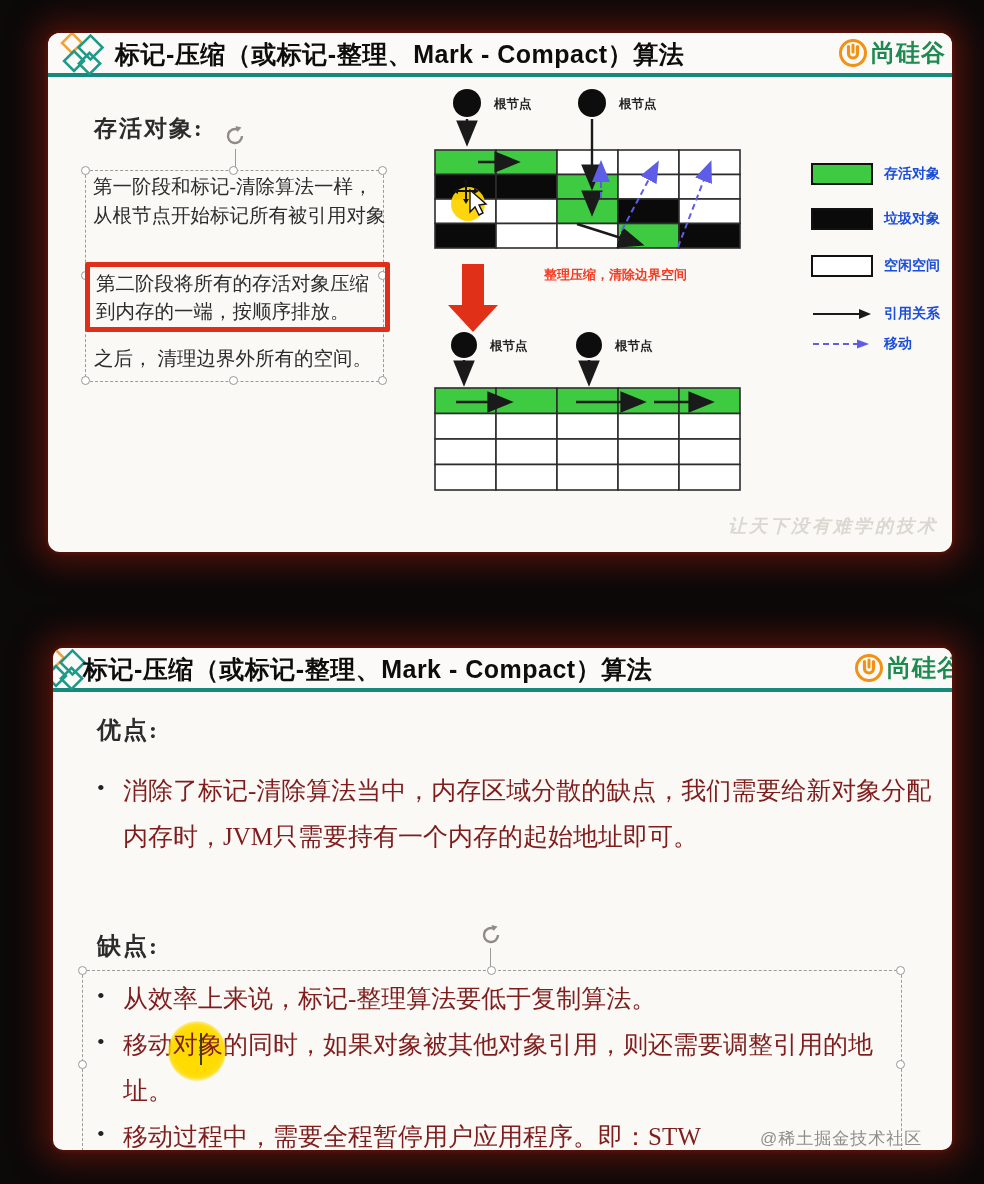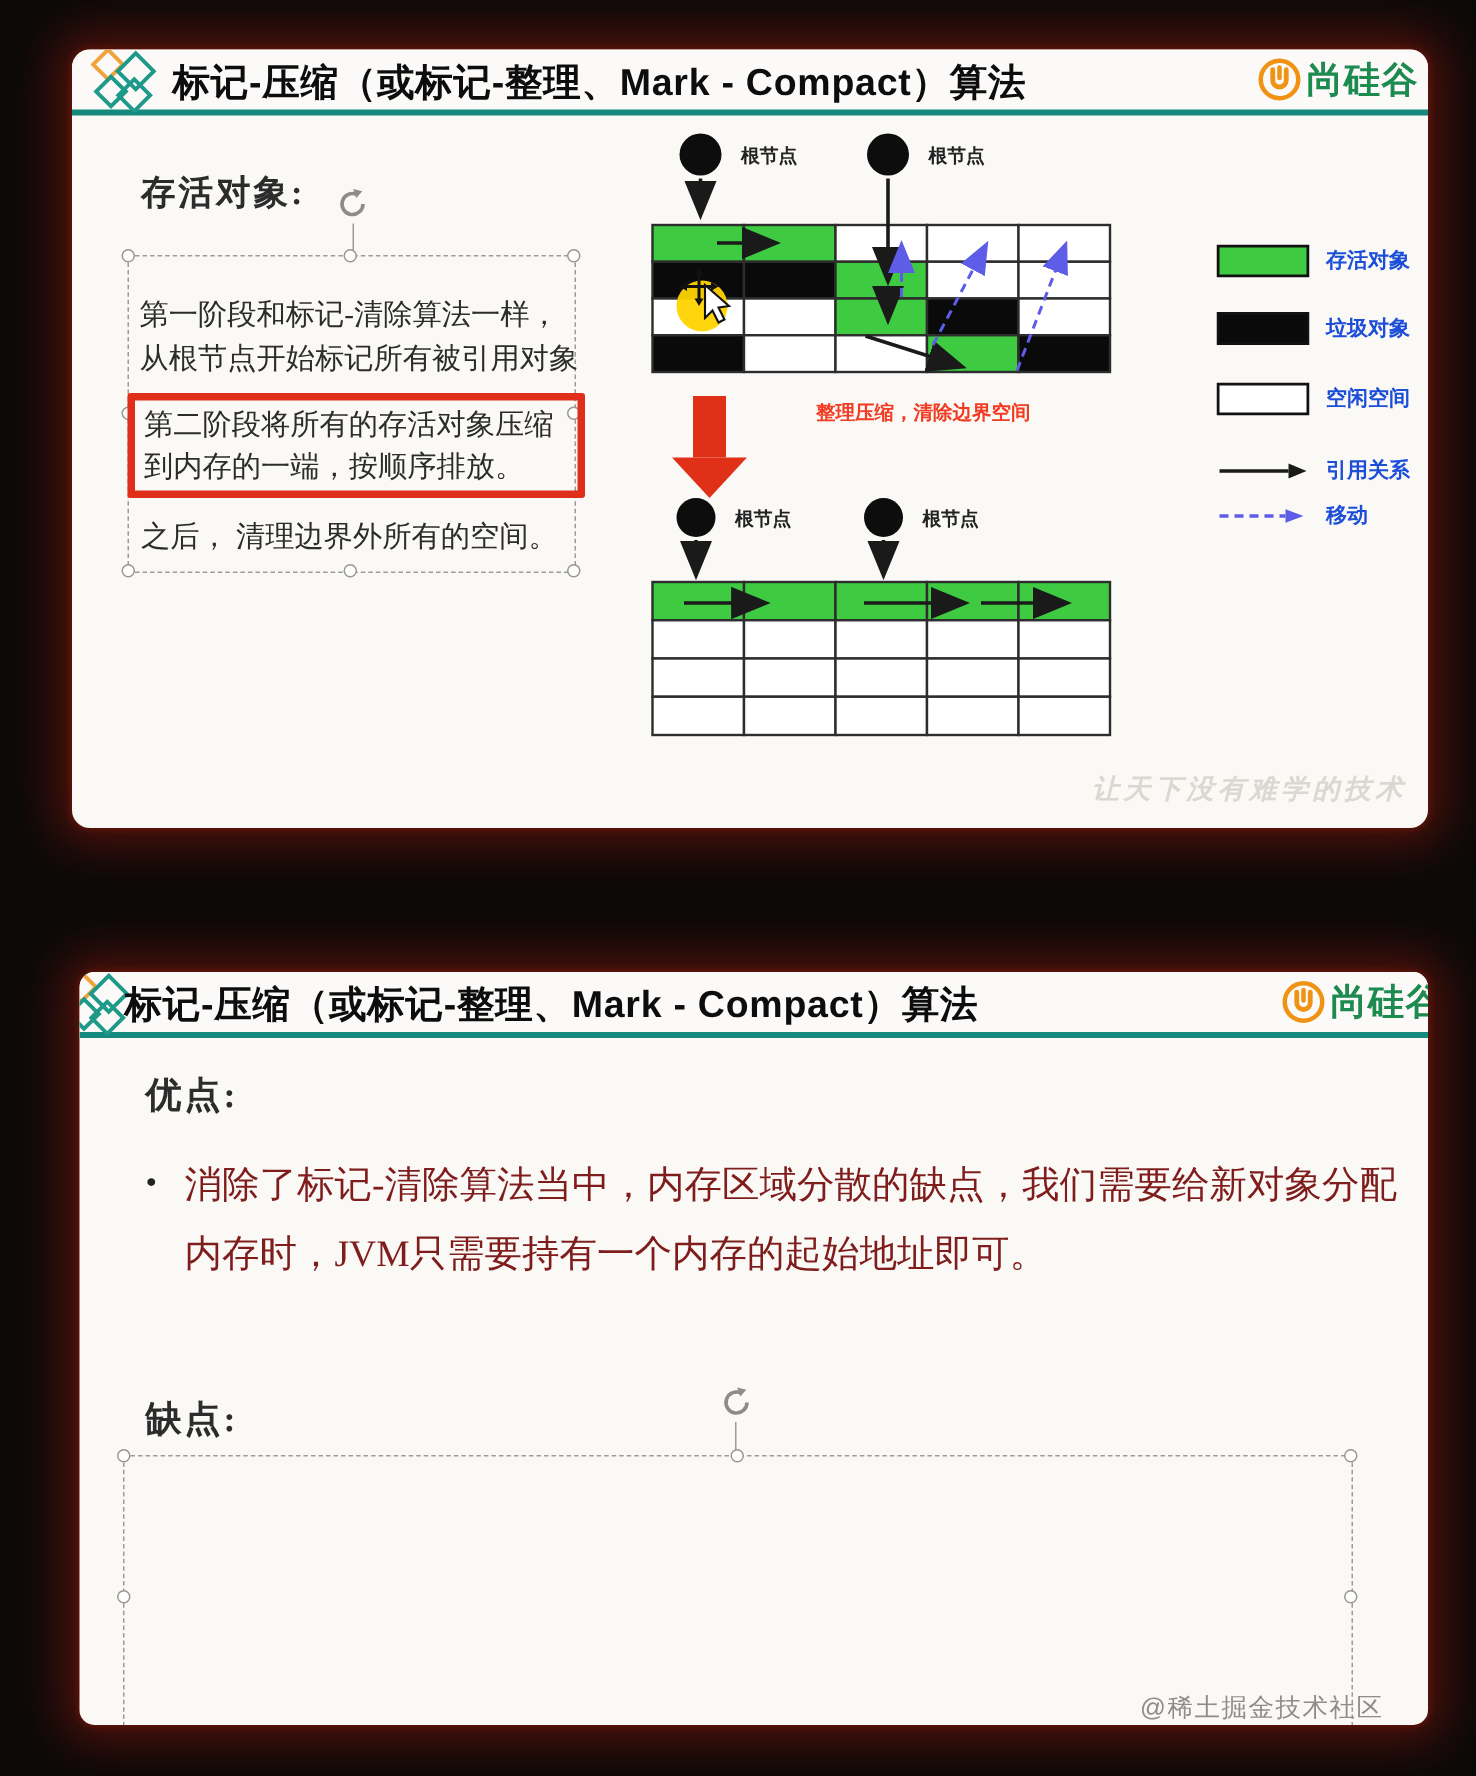--- a/index.html
+++ b/index.html
@@ -39,21 +39,21 @@
   #selbox1{left:37px;top:137px;width:297px;height:210px;}
   .handle{position:absolute;width:9px;height:9px;border-radius:50%;
     background:#fff;border:1.5px solid #9a9792;box-sizing:border-box;}
   .rotate-icon{position:absolute;width:26px;height:26px;}
   #rot1{left:174px;top:90px;}
   #rot2{left:425px;top:274px;}
   .rot-stem{position:absolute;width:0;border-left:1px solid #9e9b96;}
   #stem1{left:187px;top:116px;height:21px;}
   #stem2{left:437px;top:300px;height:22px;}
   .s1-para{position:absolute;font-size:19.5px;line-height:1.48;}
-  #para1{left:45px;top:164px;width:296px;}
+  #para1{left:45px;top:140px;width:296px;}
   #redbox{position:absolute;left:37px;top:229px;width:305px;height:70px;
     border:5px solid #df2f1b;border-radius:2px;box-sizing:border-box;}
   #para2{left:6px;top:3px;width:284px;position:absolute;font-size:19.5px;line-height:1.45;}
   #para3{left:46px;top:312px;width:330px;white-space:nowrap;}
   
   .legend{position:absolute;left:763px;top:130px;width:134px;}
   .legend-item{position:absolute;left:0;display:flex;align-items:center;}
   .legend-label{font-size:14px;font-weight:bold;color:#1d4ed8;margin-left:11px;white-space:nowrap;}
   
   .slogan{position:absolute;right:14px;bottom:14px;font-size:18px;color:#dbd8d1;
@@ -294,15 +294,20 @@
   </svg>
   <div class="rot-stem" id="stem2"></div>
 
   <div class="sel-box" id="selbox2"></div>
   <div class="handle" style="left:24.5px;top:317.5px;"></div>
   <div class="handle" style="left:433.5px;top:317.5px;"></div>
   <div class="handle" style="left:842.5px;top:317.5px;"></div>
   <div class="handle" style="left:24.5px;top:412px;"></div>
   <div class="handle" style="left:842.5px;top:412px;"></div>
 
+  <div class="bullet-list serif" id="cons-list">
+    <div class="bullet-item">从效率上来说，标记-整理算法要低于复制算法。</div>
+    <div class="bullet-item"><span>移动</span><span class="hl"><span>对象</span><span class="text-caret"></span></span><span>的同时，如果对象被其他对象引用，则还需要调整引用的地址。</span></div>
+    <div class="bullet-item">移动过程中，需要全程暂停用户应用程序。即：STW</div>
+  </div>
 </div>
 
 <div class="jj-watermark">@稀土掘金技术社区</div>
 
 </body></html>

